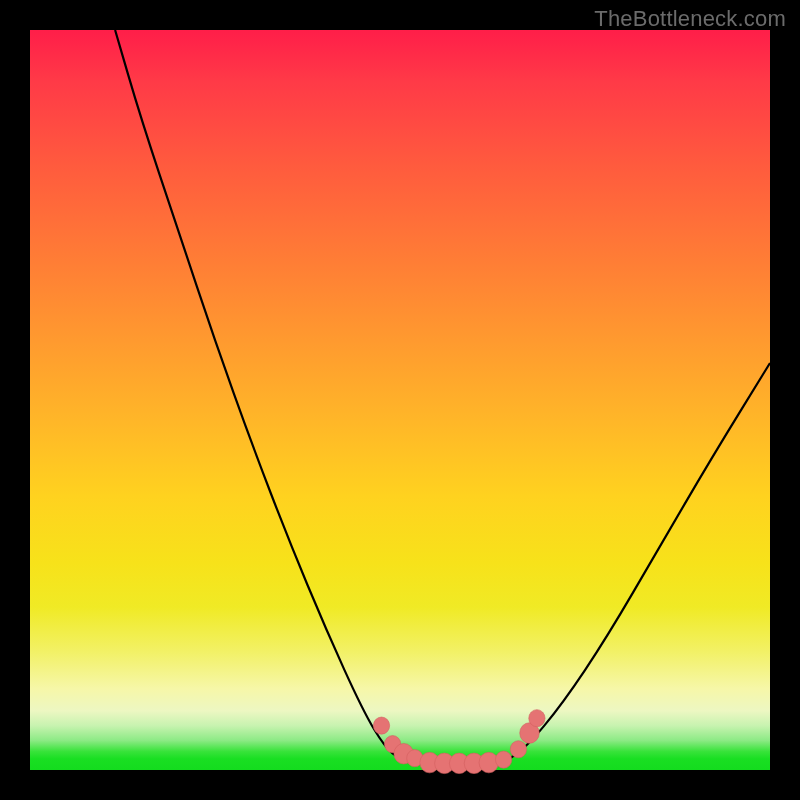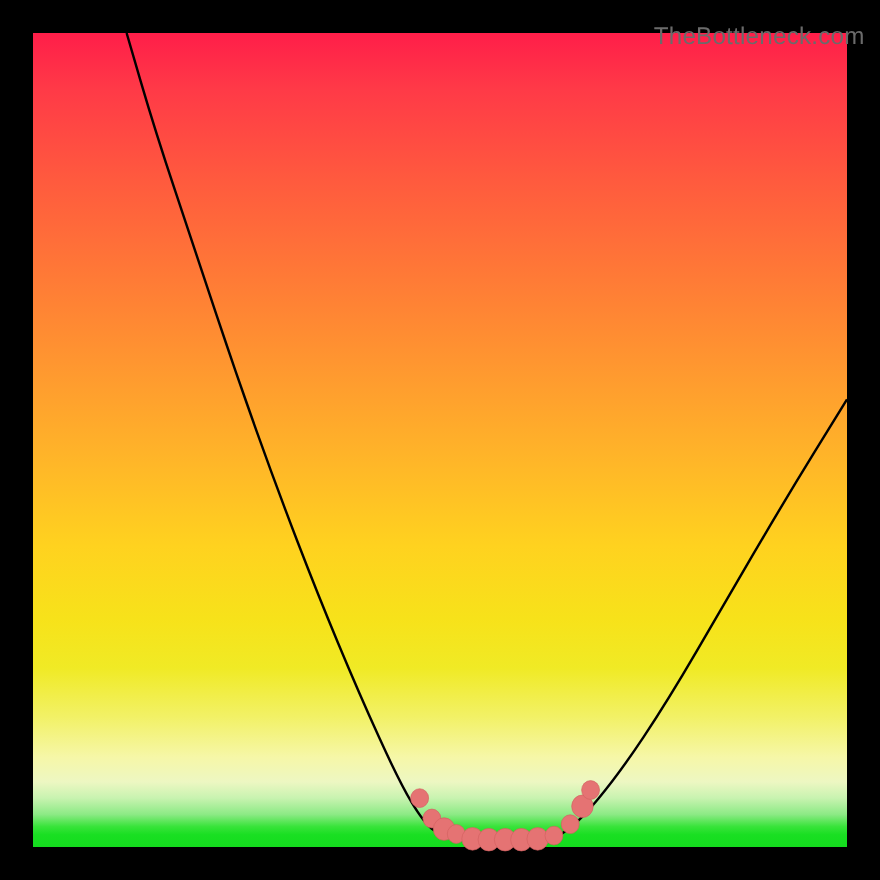--- a/index.html
+++ b/index.html
@@ -12,21 +12,21 @@
     font-family: Arial, Helvetica, sans-serif;
   }
   .frame {
     position: relative;
     width: 800px;
     height: 800px;
     background: #000;
   }
   .watermark {
     position: absolute;
-    top: 20px;
+    top: 6px;
     right: 14px;
     color: #6b6b6b;
     font-size: 22px;
     font-weight: 400;
     letter-spacing: 0.2px;
     z-index: 10;
     user-select: none;
   }
   .plot {
     position: absolute;

